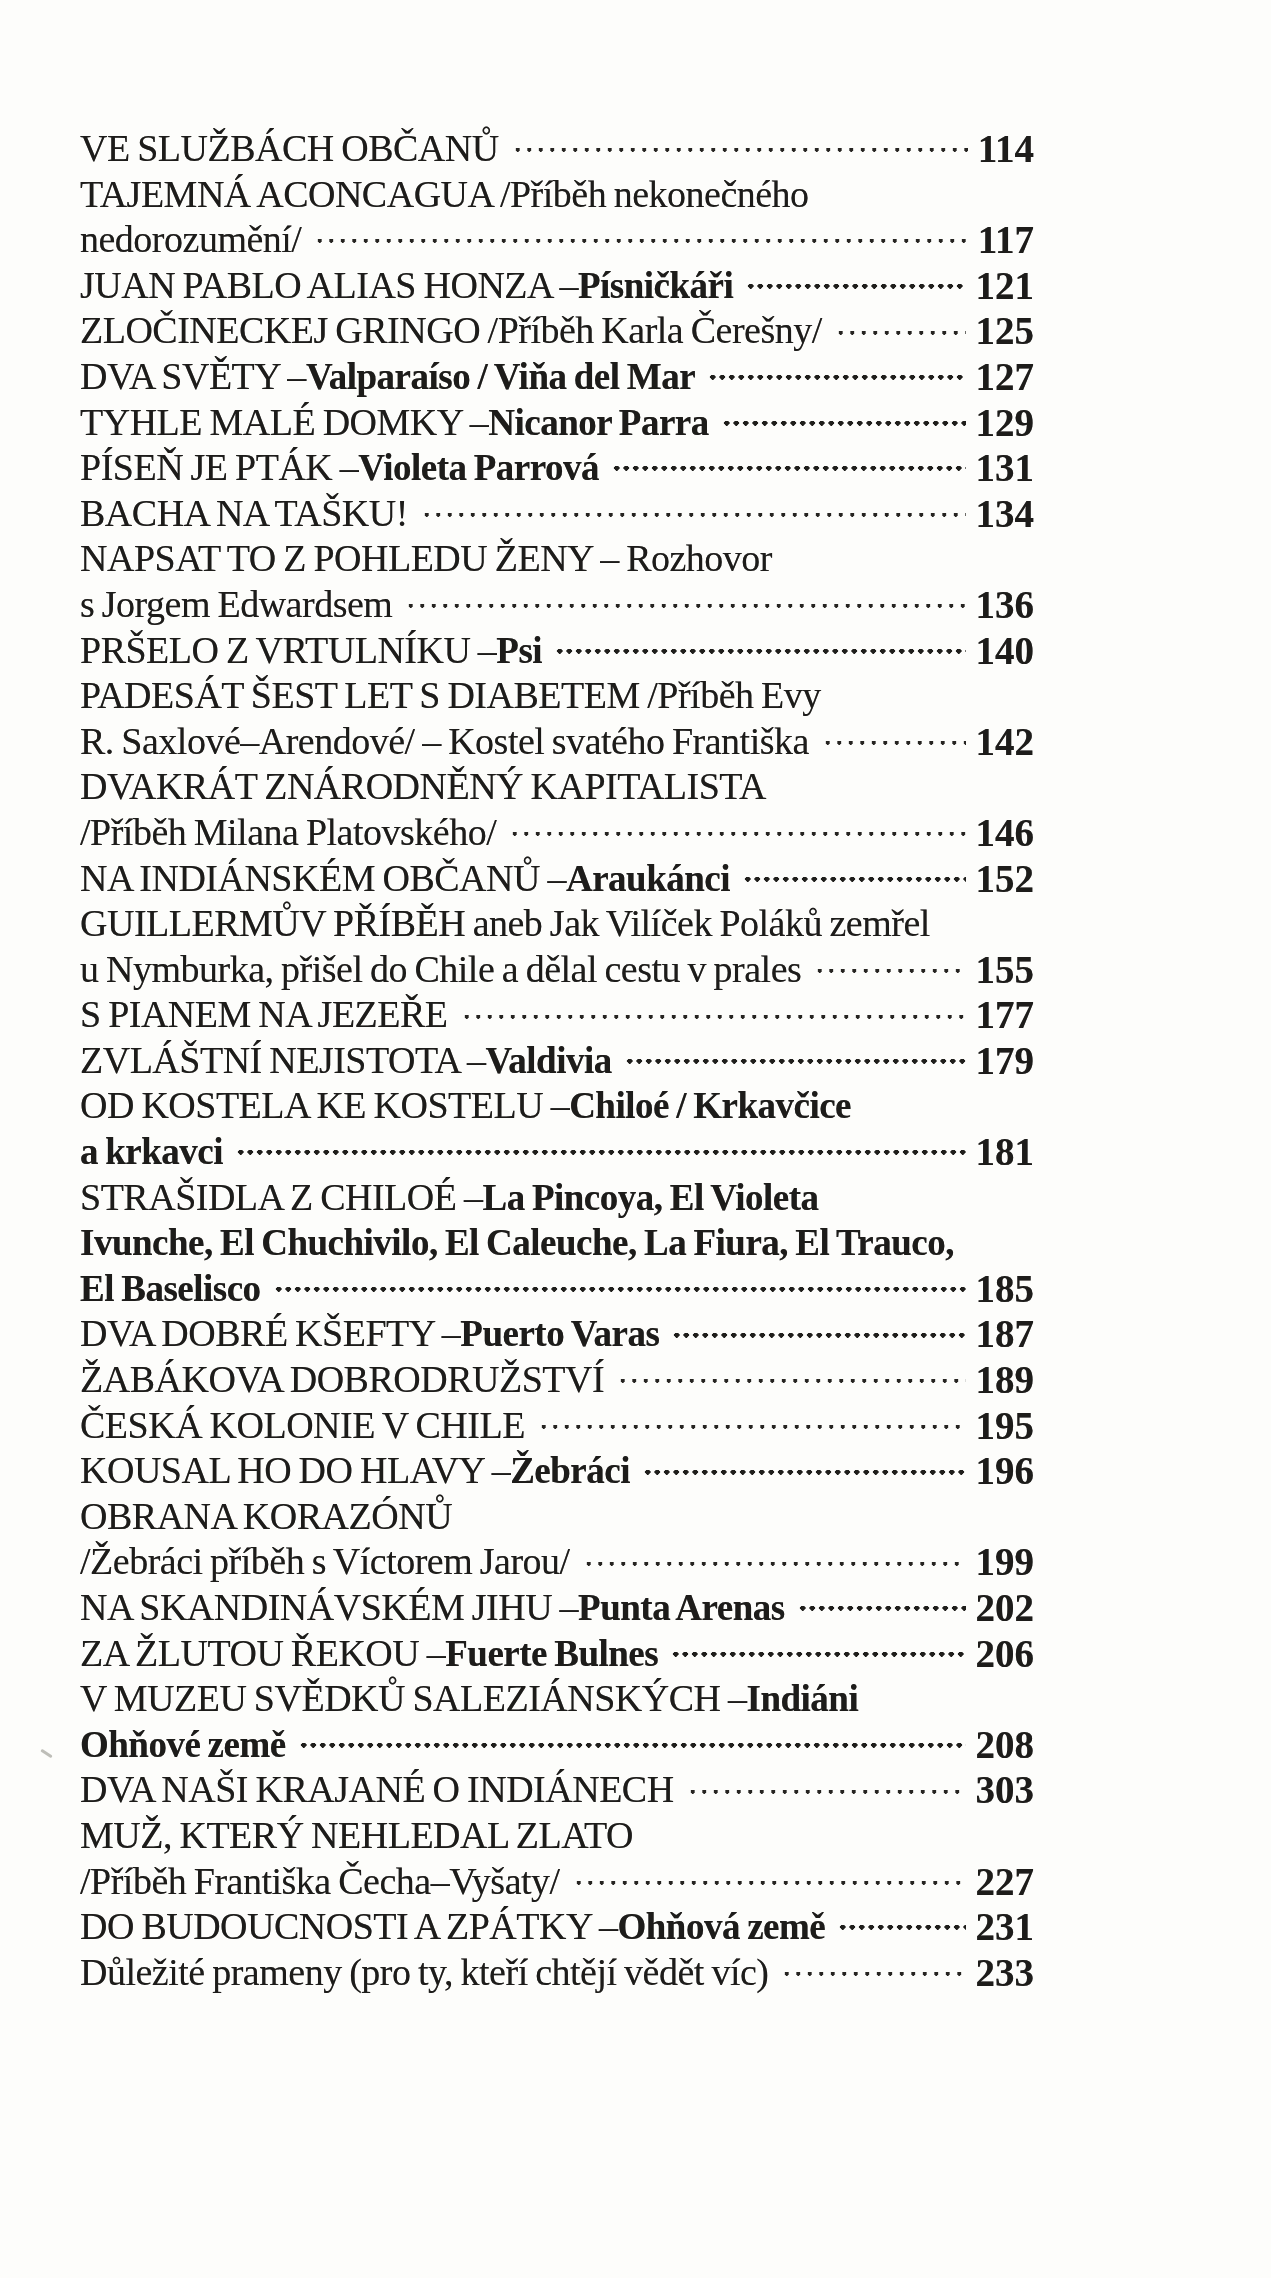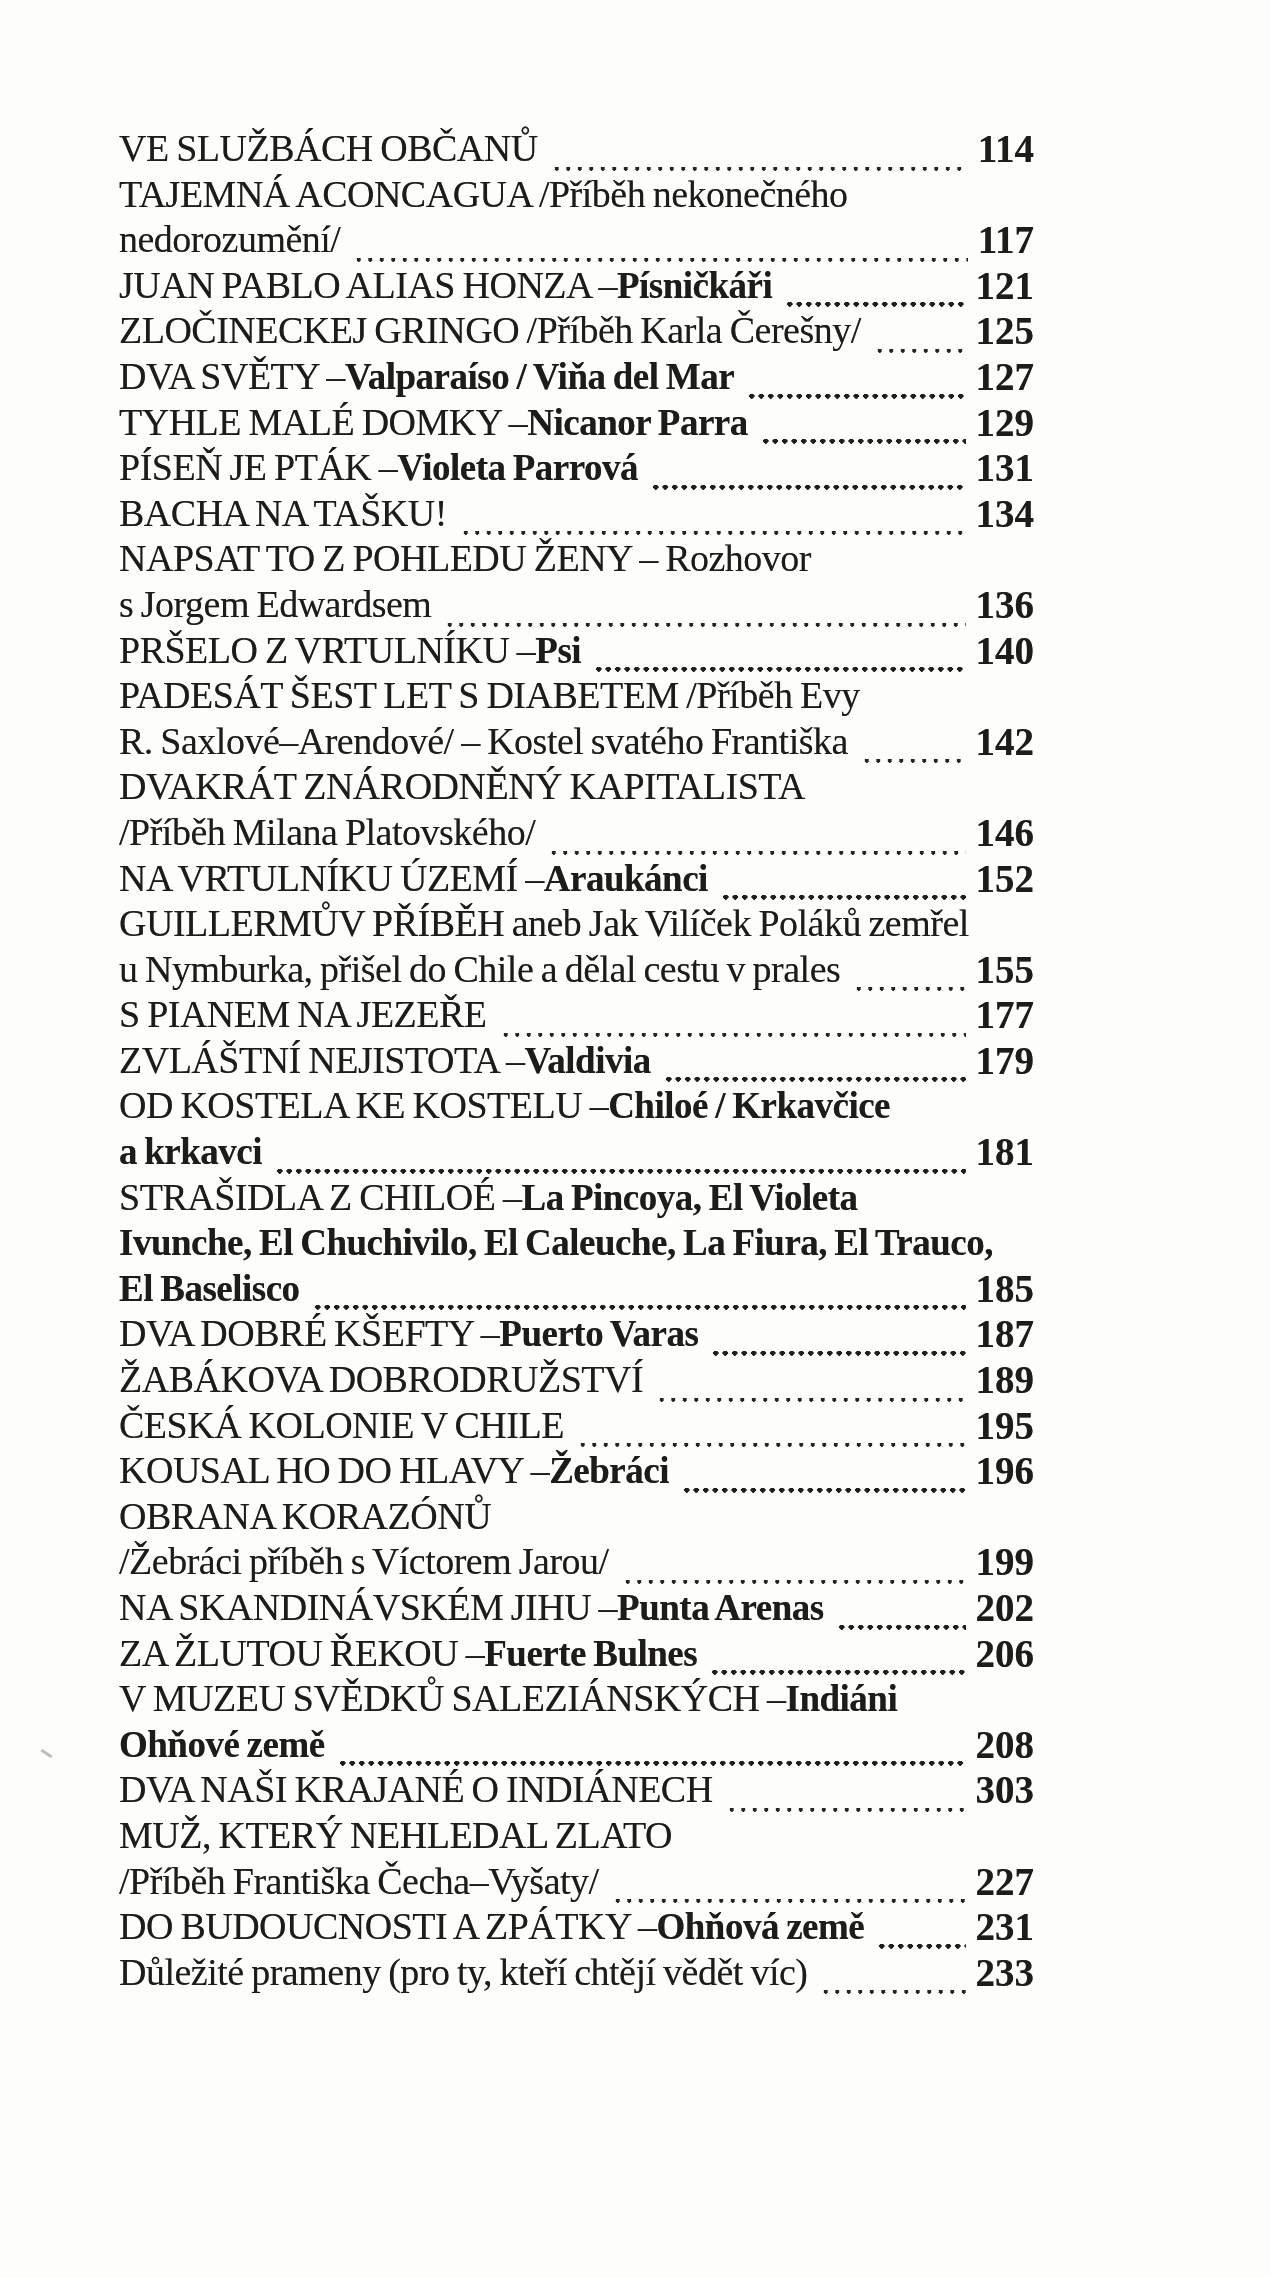--- a/index.html
+++ b/index.html
@@ -17,24 +17,23 @@
     color: #1d1c1a;
   }
   .toc {
     position: absolute;
     left: 80px;
     top: 126px;
     right: 237px;
   }
   .line {
     display: flex;
-    align-items: flex-end;
+    align-items: center;
     line-height: 45.6px;
     white-space: nowrap;
-    margin-left: 39px;
   }
   .seg {
     font-size: 38px;
     letter-spacing: -0.5px;
     word-spacing: -1.5px;
     text-shadow: 0 0 0.5px rgba(25,24,22,0.55);
   }
   .seg.b {
     font-weight: bold;
     font-size: 37px;
@@ -172,21 +171,21 @@
           <span class="seg">DVAKRÁT ZNÁRODNĚNÝ KAPITALISTA</span>
         </div>
         <div class="line">
           <span class="seg">/Příběh Milana Platovského/</span>
           <div class="leader"></div>
           <span class="page">146</span>
         </div>
       </div>
       <div>
         <div class="line">
-          <span class="seg">NA VRTULNÍKU ÚZEMÍ – </span>
+          <span class="seg">NA INDIÁNSKÉM OBČANŮ – </span>
           <span class="seg b">Araukánci</span>
           <div class="leader b"></div>
           <span class="page">152</span>
         </div>
       </div>
       <div>
         <div class="line">
           <span class="seg">GUILLERMŮV PŘÍBĚH aneb Jak Vilíček Poláků zemřel</span>
         </div>
         <div class="line">

